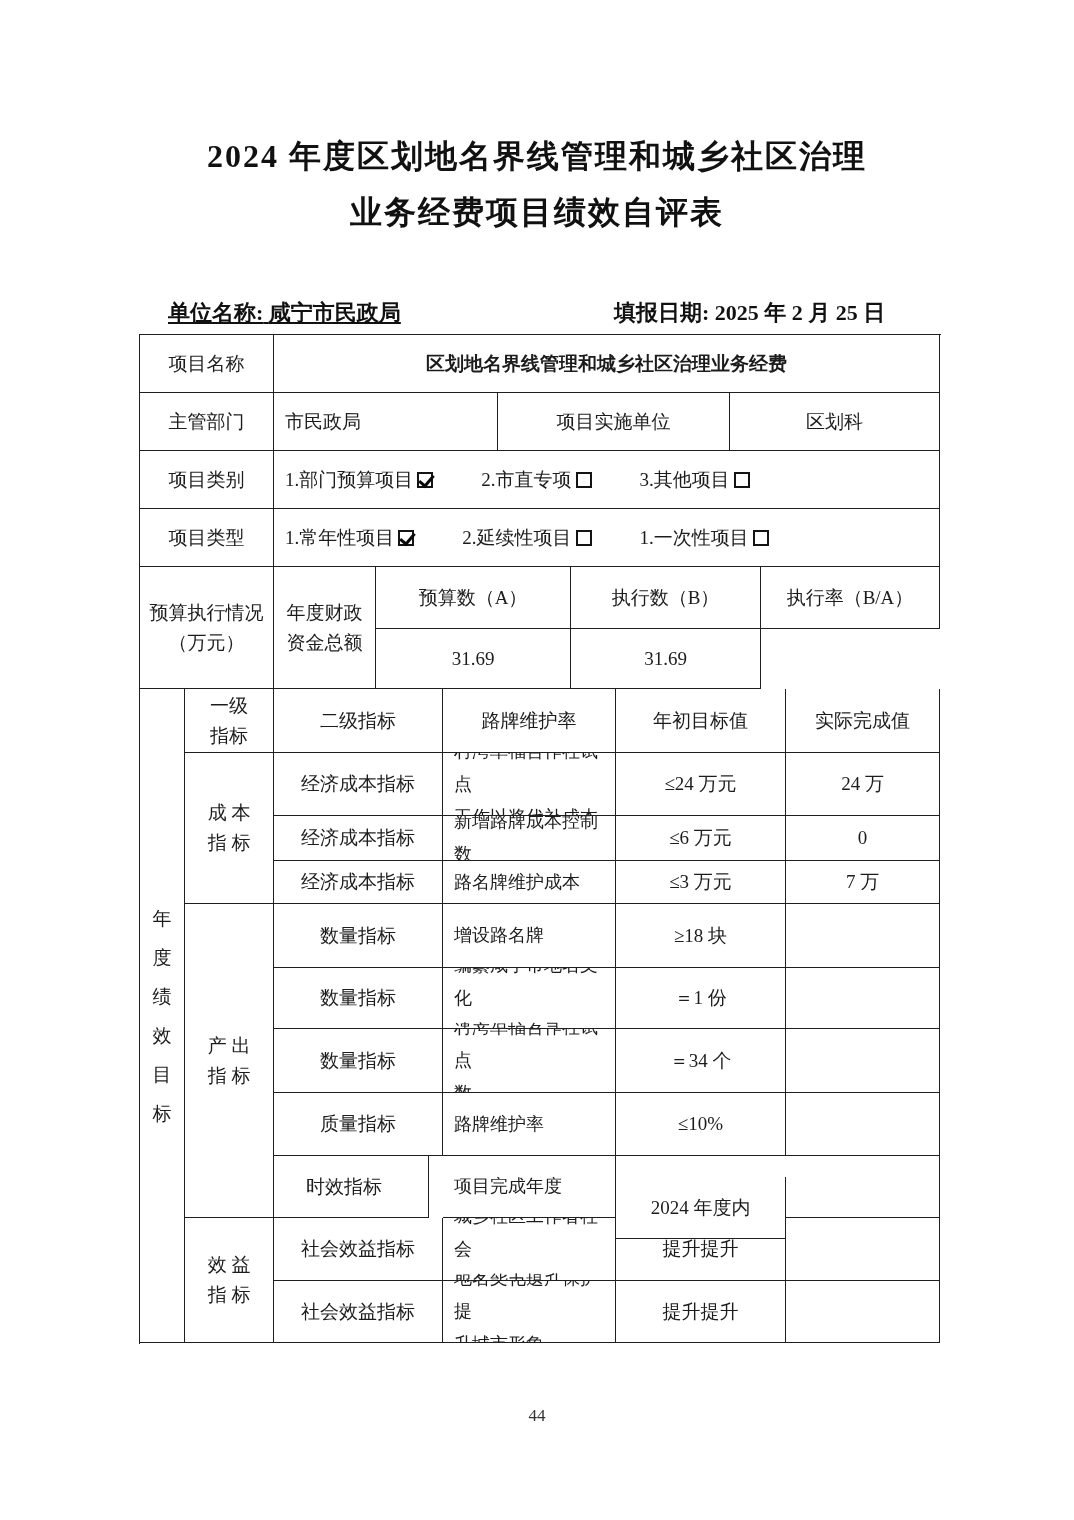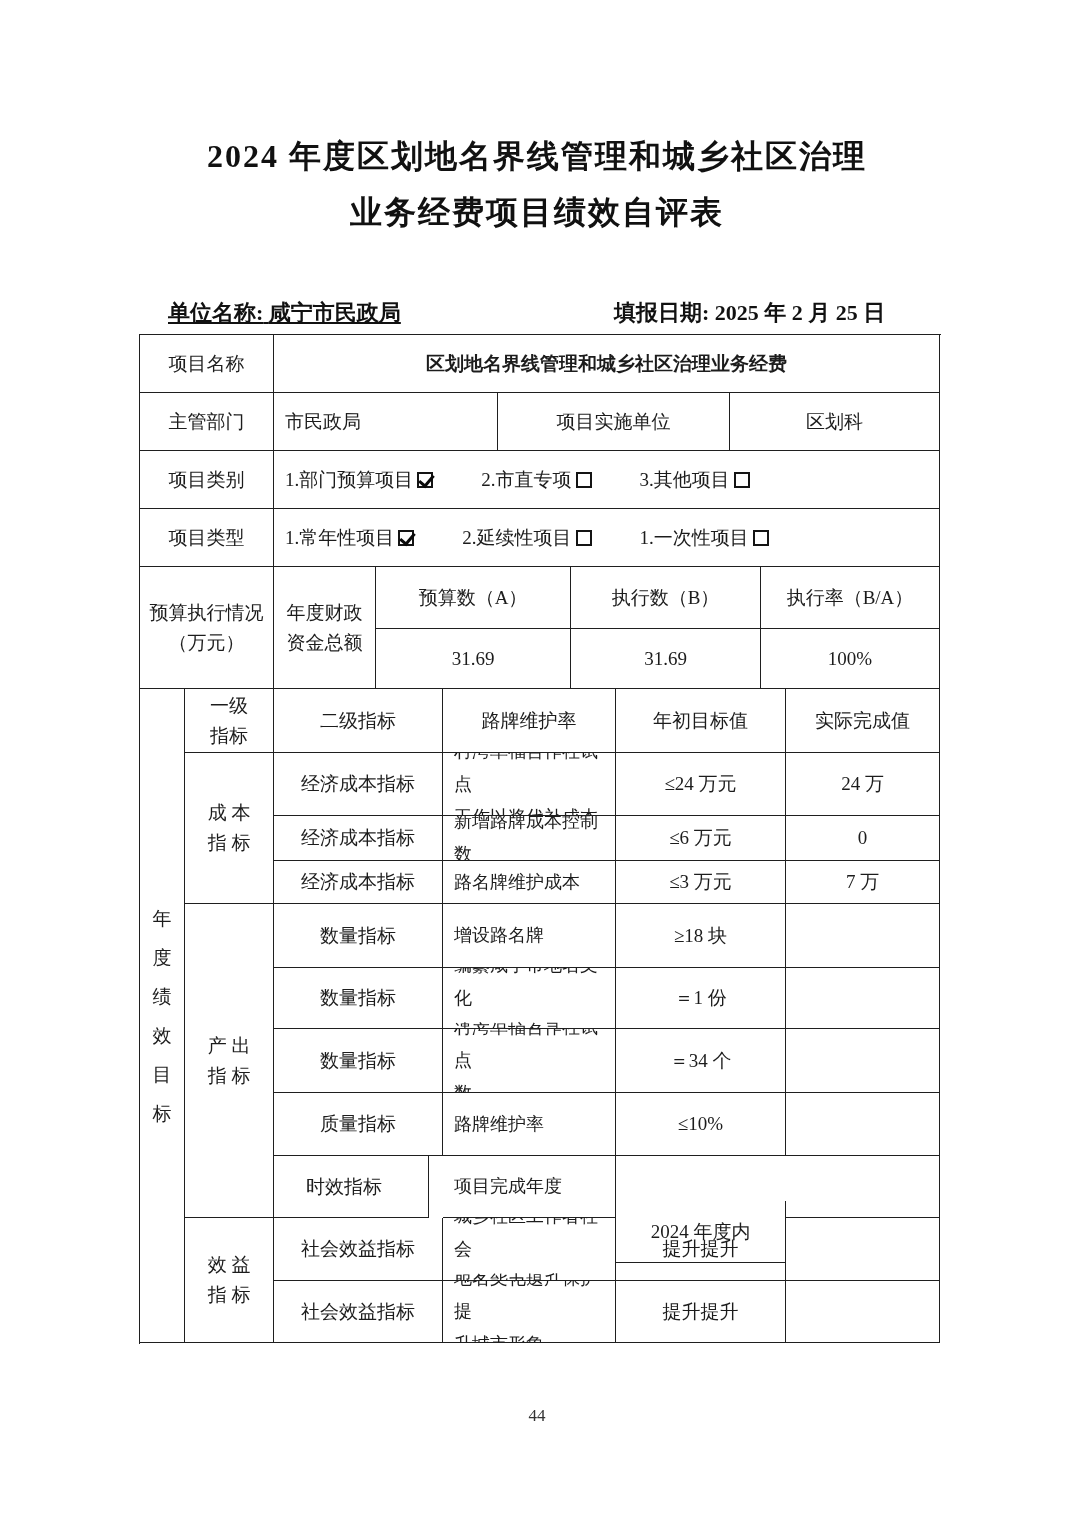--- a/index.html
+++ b/index.html
@@ -108,21 +108,20 @@
 
     <div class="c" style="left:0;top:232px;width:134px;height:122px">预算执行情况
 （万元）</div>
     <div class="c" style="left:134px;top:232px;width:102px;height:122px">年度财政
 资金总额</div>
     <div class="c" style="left:236px;top:232px;width:195px;height:62px">预算数（A）</div>
     <div class="c" style="left:431px;top:232px;width:190px;height:62px">执行数（B）</div>
     <div class="c" style="left:621px;top:232px;width:179px;height:62px">执行率（B/A）</div>
     <div class="c" style="left:236px;top:294px;width:195px;height:60px">31.69</div>
     <div class="c" style="left:431px;top:294px;width:190px;height:60px">31.69</div>
-    <div class="c" style="left:621px;top:294px;width:179px;height:60px">100%</div>
 
     <div class="c vert" style="left:0;top:354px;width:45px;height:654px">年
 度
 绩
 效
 目
 标</div>
 
     <div class="c" style="left:45px;top:354px;width:89px;height:64px">一级
 指标</div>
@@ -171,21 +170,21 @@
     <div class="c" style="left:476px;top:694px;width:170px;height:64px">＝34 个</div>
     <div class="c" style="left:646px;top:694px;width:154px;height:64px"></div>
 
     <div class="c" style="left:134px;top:758px;width:169px;height:63px">质量指标</div>
     <div class="c left small" style="left:303px;top:758px;width:173px;height:63px">路牌维护率</div>
     <div class="c" style="left:476px;top:758px;width:170px;height:63px">≤10%</div>
     <div class="c" style="left:646px;top:758px;width:154px;height:63px"></div>
 
     <div class="c" style="left:120px;top:821px;width:169px;height:62px">时效指标</div>
     <div class="c left small" style="left:303px;top:821px;width:173px;height:62px">项目完成年度</div>
-    <div class="c" style="left:476px;top:866px;width:170px;height:62px">2024 年度内</div>
+    <div class="c" style="left:476px;top:842px;width:170px;height:62px">2024 年度内</div>
     <div class="c" style="left:646px;top:821px;width:154px;height:62px"></div>
 
     <div class="c" style="left:134px;top:883px;width:169px;height:63px">社会效益指标</div>
     <div class="c left small" style="left:303px;top:883px;width:173px;height:63px">城乡社区工作者社会
 服务能力提升</div>
     <div class="c" style="left:476px;top:883px;width:170px;height:63px">提升提升</div>
     <div class="c" style="left:646px;top:883px;width:154px;height:63px"></div>
 
     <div class="c" style="left:134px;top:946px;width:169px;height:62px">社会效益指标</div>
     <div class="c left small" style="left:303px;top:946px;width:173px;height:62px">地名文化遗产保护提

